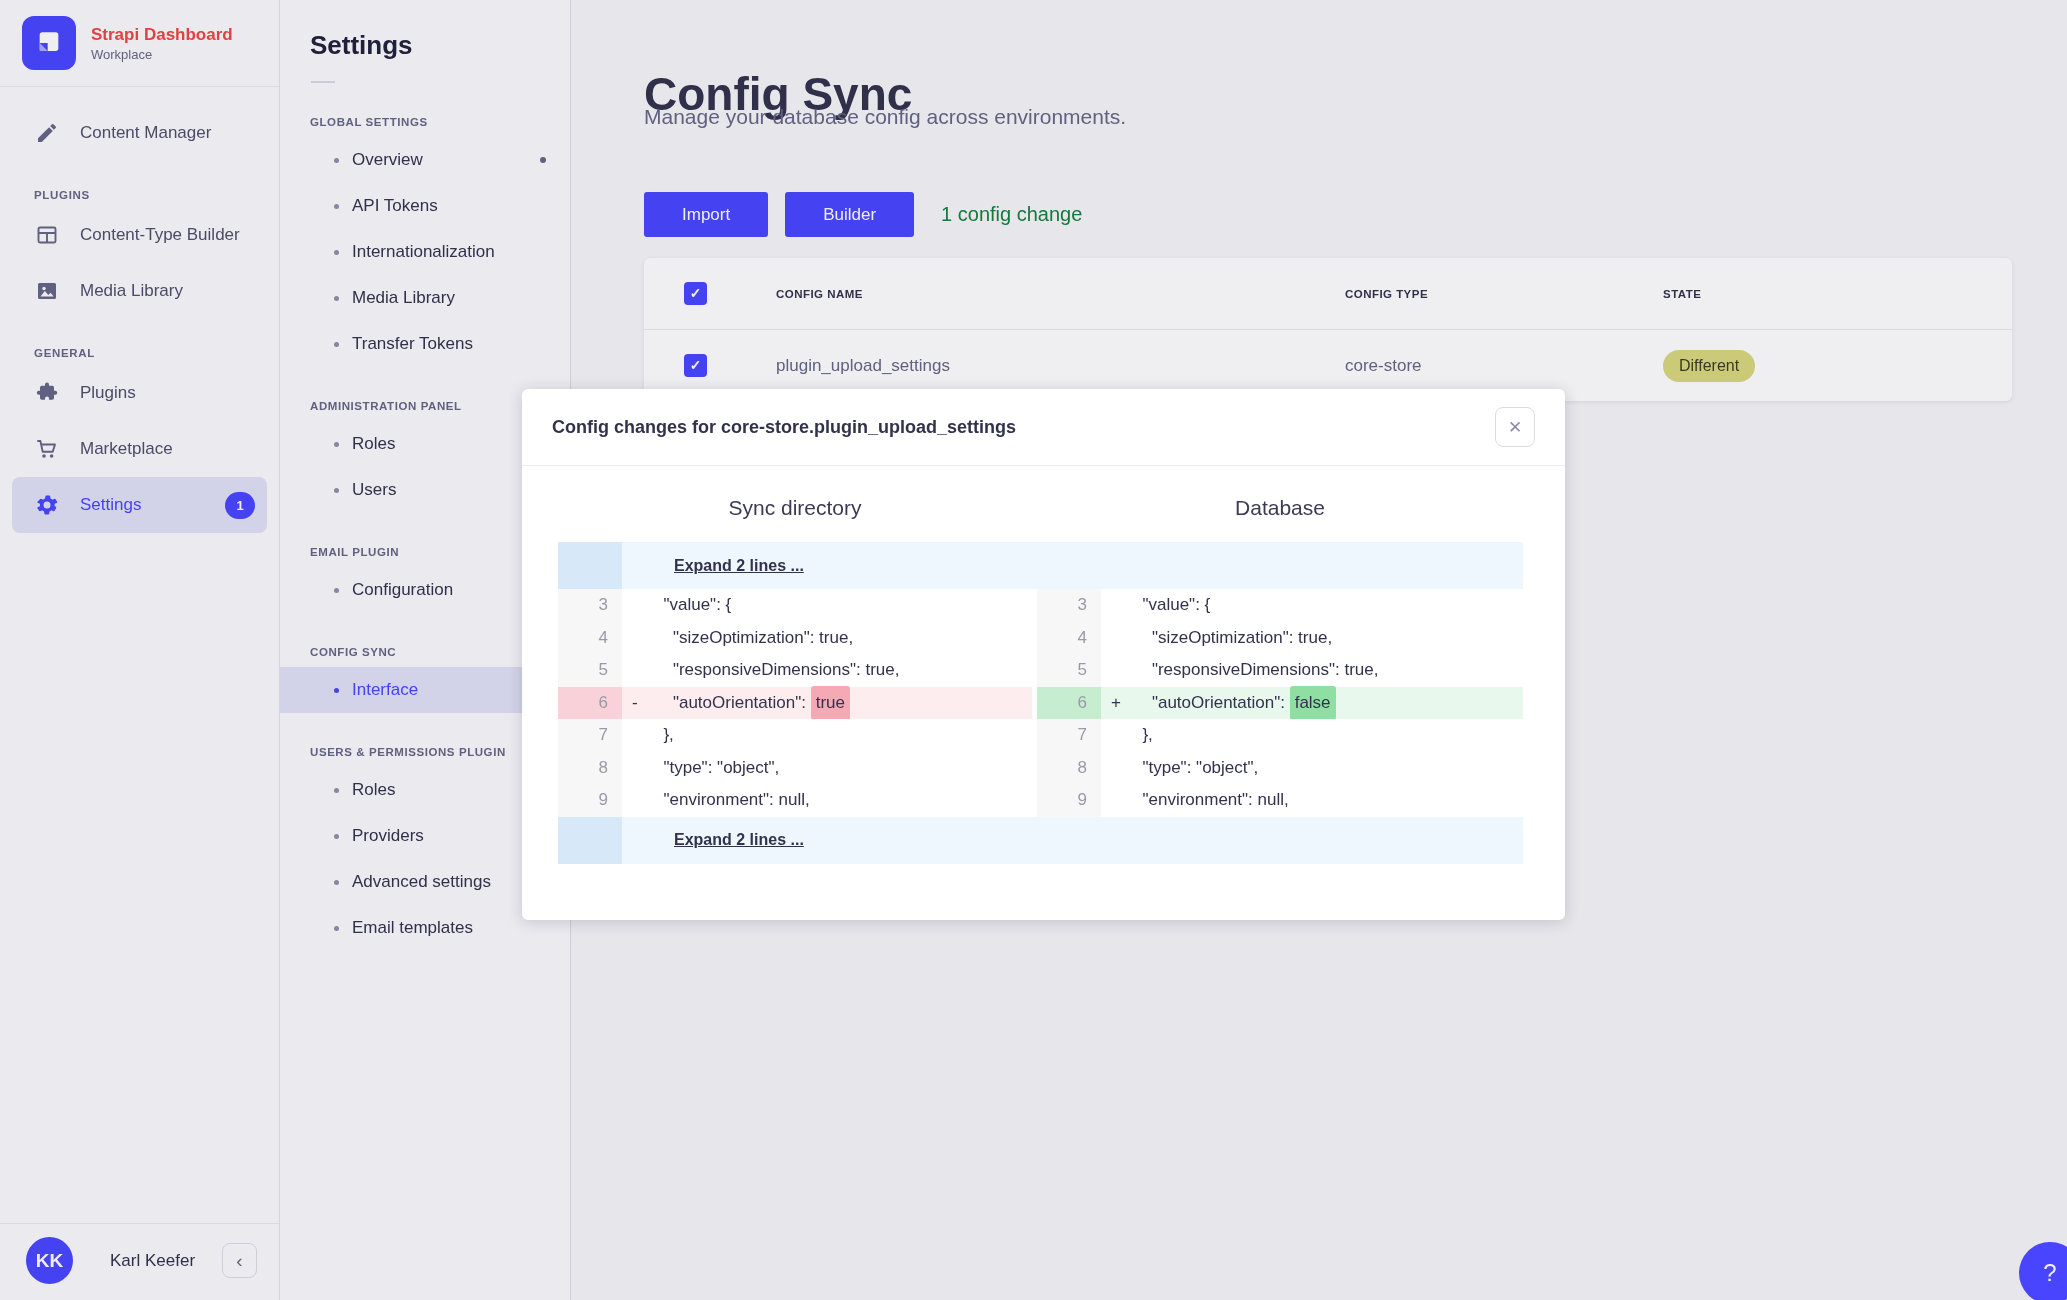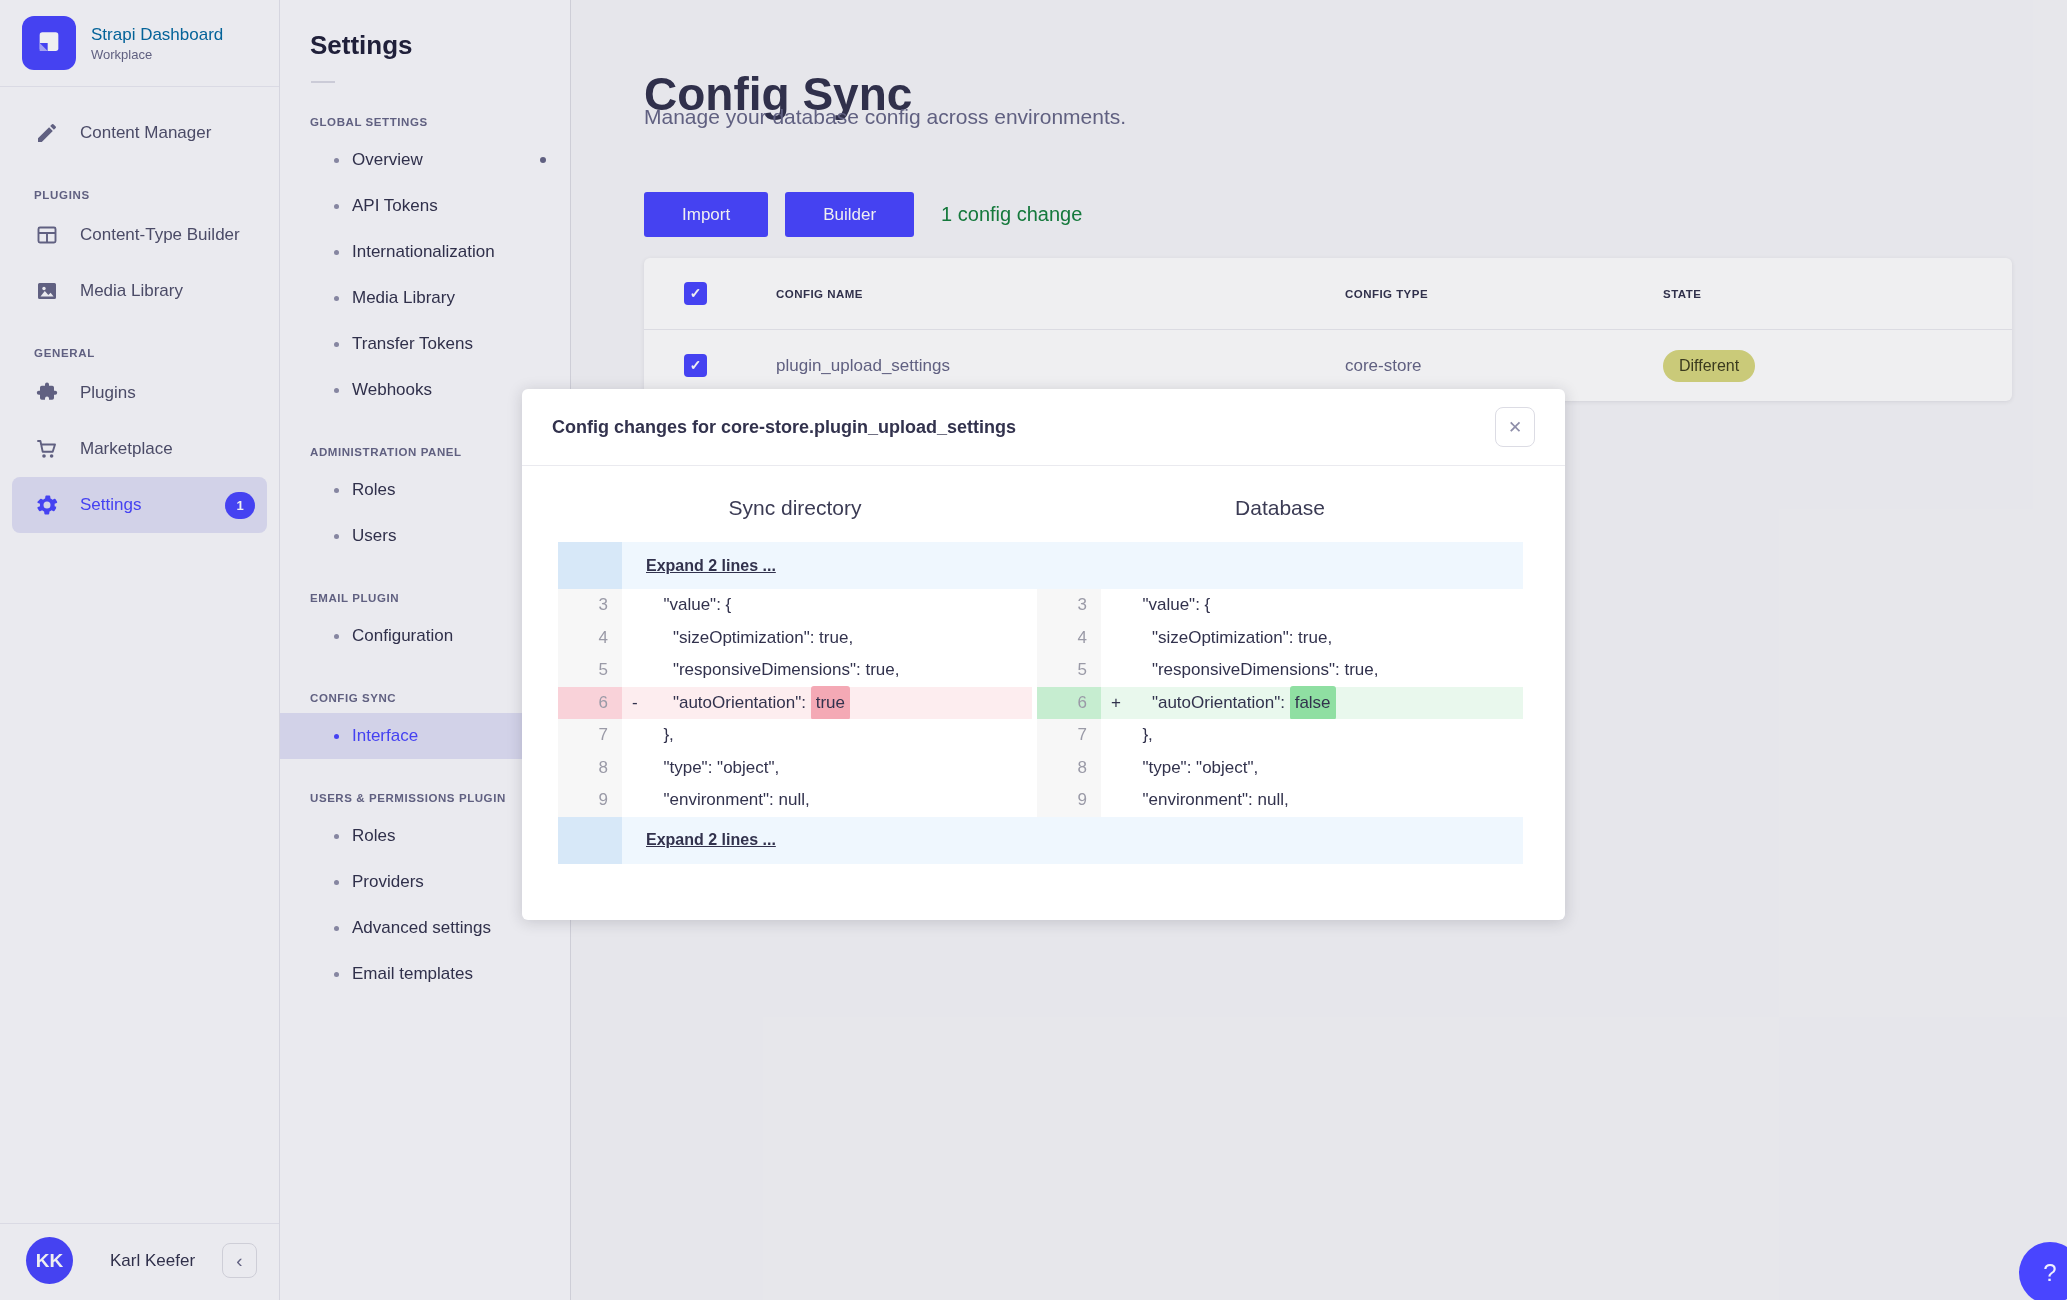--- a/index.html
+++ b/index.html
@@ -12,21 +12,21 @@
   html,body{margin:0;padding:0}
   body{width:2067px;height:1300px;position:relative;overflow:hidden;
        font-family:"Liberation Sans",sans-serif;background:#f6f6f9;color:#32324d}
 
   
   .main-nav{position:absolute;left:0;top:0;bottom:0;width:280px;background:#fafafd;
             border-right:1px solid #e3e3ec;box-sizing:border-box;z-index:1}
   .brand{display:flex;align-items:center;gap:15px;padding:15px 22px;height:56px}
   .logo{width:54px;height:54px;border-radius:12px;background:var(--accent);
         display:flex;align-items:center;justify-content:center;flex:none}
-  .brand-title{font-size:17px;font-weight:400;color:#0369a1;line-height:1.25}
+  .brand-title{font-size:17px;font-weight:700;color:#ef4444;line-height:1.25}
   .brand-sub{font-size:13px;color:#666687;margin-top:1px}
   .nav-hr{height:1px;background:#e9e9f2}
   .nav-list{padding-top:18px}
   .nav-item{height:56px;display:flex;align-items:center;gap:20px;margin:0 12px;
             padding:0 12px 0 22px;border-radius:8px;font-size:17px;color:#4f4f6b;cursor:pointer}
   .nav-item .ni-icon{width:26px;display:flex;justify-content:center;color:#666687}
   .nav-item.active{background:var(--selected-bg);color:var(--accent)}
   .nav-item.active .ni-icon{color:var(--accent)}
   .nav-section{font-size:11.5px;font-weight:700;letter-spacing:.06em;color:#666687;
                margin:28px 0 6px 34px}
@@ -91,21 +91,21 @@
   .modal-title{font-size:18px;font-weight:600;color:#32324d}
   .close-btn{width:40px;height:40px;border:1px solid #dcdce4;border-radius:8px;background:#fff;
              color:#8e8ea9;font-size:17px;display:flex;align-items:center;justify-content:center;
              cursor:pointer;font-family:inherit}
   .cols-header{display:flex;margin:30px 36px 0}
   .col-h{font-size:21px;color:#3b3b54;text-align:center}
   .col-h.lft{width:474px}.col-h-gap{width:5px}.col-h.rgt{width:486px}
   .diff{margin:22px 36px 0;width:965px;font-size:17px;color:#32324d}
   .exp-row{display:flex;height:47px}
   .exp-gut{width:64px;background:var(--info-gutter)}
-  .exp-body{flex:1;background:var(--info-bg);display:flex;align-items:center;padding-left:24px}
+  .exp-body{flex:1;background:var(--info-bg);display:flex;align-items:center;padding-left:52px}
   .exp-link{font-weight:700;text-decoration:underline;color:#32324d;font-size:16px;cursor:pointer}
   .panels{display:flex}
   .panel{overflow:hidden}
   .panel.lft{width:474px}.panel-gap{width:5px;background:transparent}.panel.rgt{width:486px}
   .dline{display:flex;height:32.5px}
   .gut{width:64px;background:#f7f7f7;color:#9a9aa7;text-align:right;padding-right:14px;
        box-sizing:border-box;line-height:32.5px;flex:none}
   .code{flex:1;background:#fff;line-height:32.5px;display:flex;align-items:center;white-space:nowrap}
   .sign{display:inline-block;width:22px;padding-left:10px;flex:none}
   .txt{white-space:pre}
@@ -237,24 +237,20 @@
     <span>Internationalization</span>
   </div>
   <div class="sn-item">
     <span class="dot"></span>
     <span>Media Library</span>
   </div>
   <div class="sn-item">
     <span class="dot"></span>
     <span>Transfer Tokens</span>
   </div>
-  <div class="sn-item">
-    <span class="dot"></span>
-    <span>Webhooks</span>
-  </div>
 
   <div class="sn-section">ADMINISTRATION PANEL</div>
   <div class="sn-item">
     <span class="dot"></span>
     <span>Roles</span>
   </div>
   <div class="sn-item">
     <span class="dot"></span>
     <span>Users</span>
   </div>

